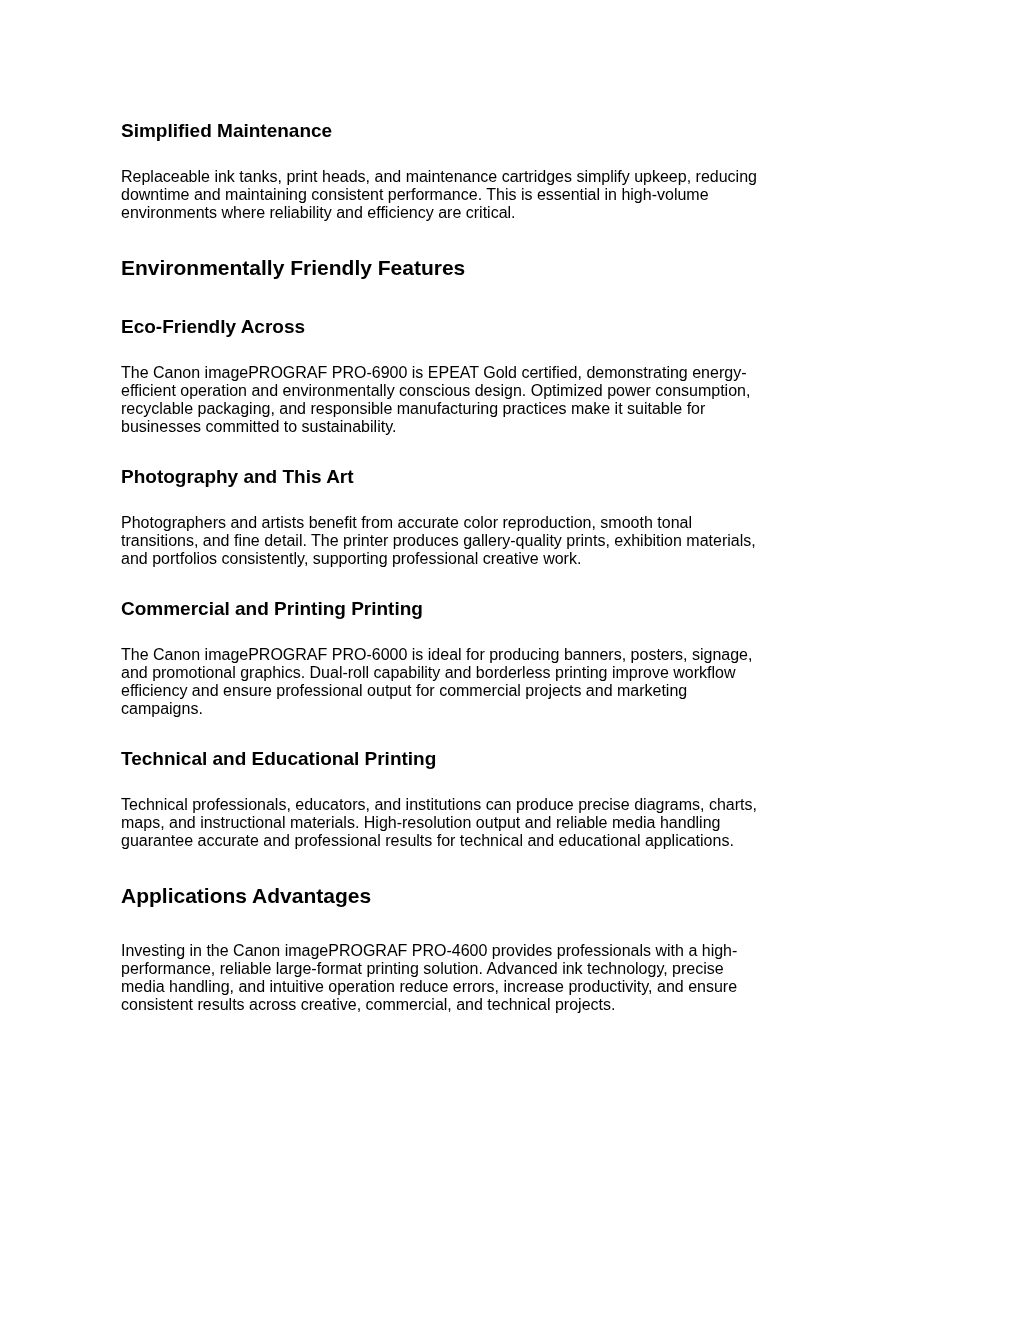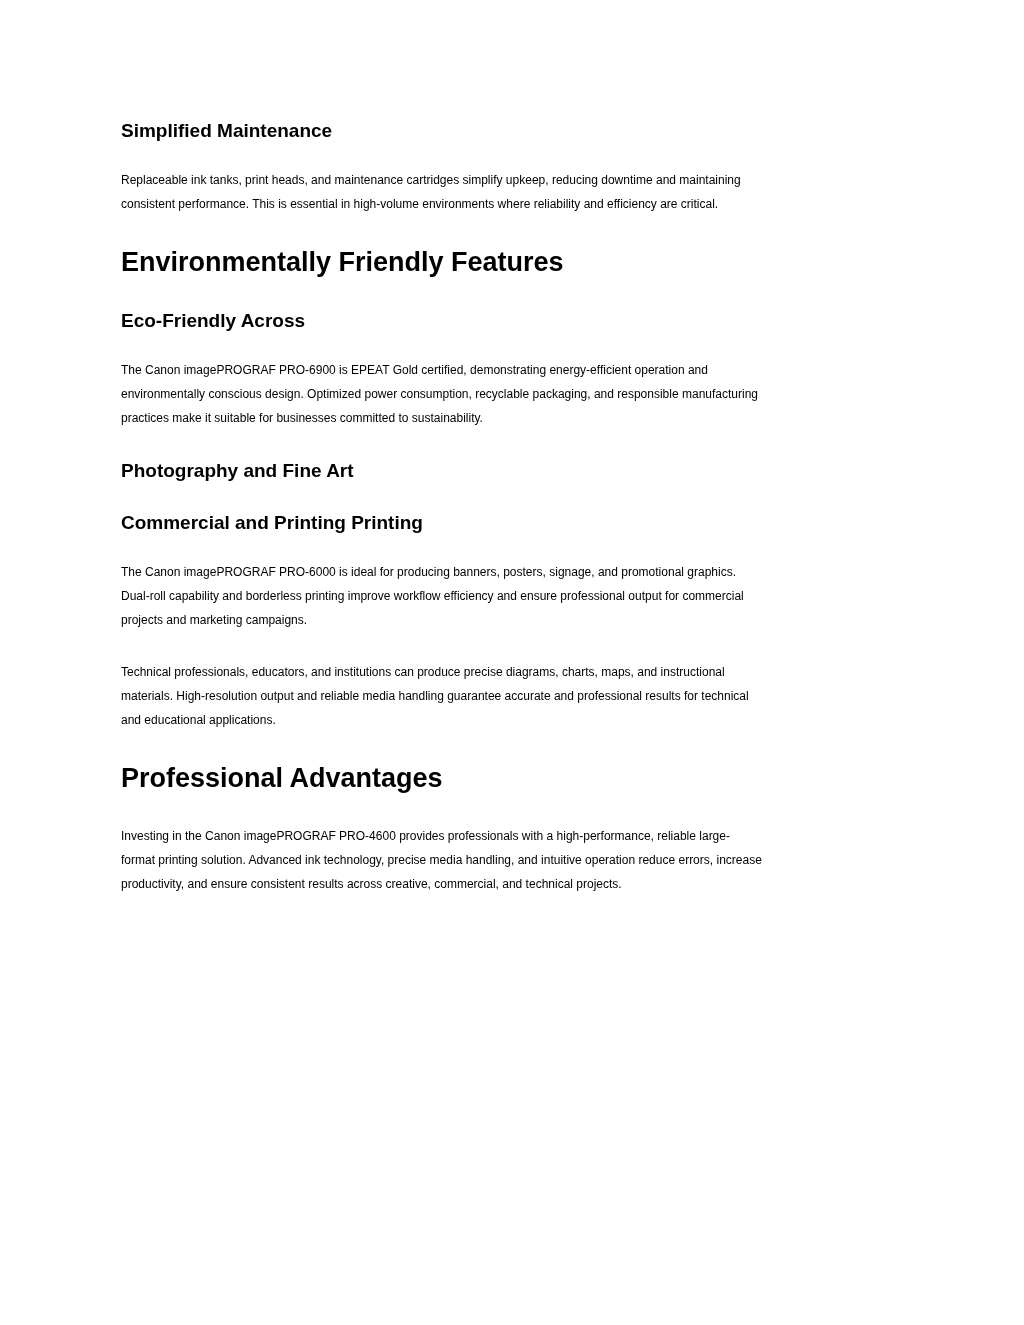--- a/index.html
+++ b/index.html
@@ -15,65 +15,67 @@
     -webkit-font-smoothing: antialiased;
   }
   .page {
     box-sizing: border-box;
     width: 884px;
     min-height: 1325px;
     padding: 90px 122px 60px 121px;
     background: #ffffff;
   }
   .h2 {
-    font-size: 27px;
+    font-size: 21px;
     line-height: 32px;
     font-weight: 700;
     margin: 30px 0 30px 0;
     letter-spacing: 0;
   }
   .h3 {
     font-size: 19px;
     line-height: 22px;
     font-weight: 700;
     margin: 30px 0 26px 0;
   }
   .h2 + .h3 {
     margin-top: 32px;
   }
   .para {
-    font-size: 12px;
-    line-height: 24px;
+    font-size: 16px;
+    line-height: 18px;
     font-weight: 400;
     margin: 0 0 28px 0;
   }
 </style>
 </head>
 <body>
 
 <div class="page">
 
   <div class="h3">Simplified Maintenance</div>
 
   <p class="para">Replaceable ink tanks, print heads, and maintenance cartridges simplify upkeep, reducing downtime and maintaining consistent performance. This is essential in high-volume environments where reliability and efficiency are critical.</p>
 
   <div class="h2">Environmentally Friendly Features</div>
 
   <div class="h3">Eco-Friendly Across</div>
 
   <p class="para">The Canon imagePROGRAF PRO-6900 is EPEAT Gold certified, demonstrating energy-efficient operation and environmentally conscious design. Optimized power consumption, recyclable packaging, and responsible manufacturing practices make it suitable for businesses committed to sustainability.</p>
 
 
-  <div class="h3">Photography and Fine Art</div>
+  <div class="h3">Photography and This Art</div>
 
+  <p class="para">Photographers and artists benefit from accurate color reproduction, smooth tonal transitions, and fine detail. The printer produces gallery-quality prints, exhibition materials, and portfolios consistently, supporting professional creative work.</p>
 
   <div class="h3">Commercial and Printing Printing</div>
 
   <p class="para">The Canon imagePROGRAF PRO-6000 is ideal for producing banners, posters, signage, and promotional graphics. Dual-roll capability and borderless printing improve workflow efficiency and ensure professional output for commercial projects and marketing campaigns.</p>
 
+  <div class="h3">Technical and Educational Printing</div>
 
   <p class="para">Technical professionals, educators, and institutions can produce precise diagrams, charts, maps, and instructional materials. High-resolution output and reliable media handling guarantee accurate and professional results for technical and educational applications.</p>
 
-  <div class="h2">Professional Advantages</div>
+  <div class="h2">Applications Advantages</div>
 
   <p class="para">Investing in the Canon imagePROGRAF PRO-4600 provides professionals with a high-performance, reliable large-format printing solution. Advanced ink technology, precise media handling, and intuitive operation reduce errors, increase productivity, and ensure consistent results across creative, commercial, and technical projects.</p>
 
 </div>
 
 </body></html>

